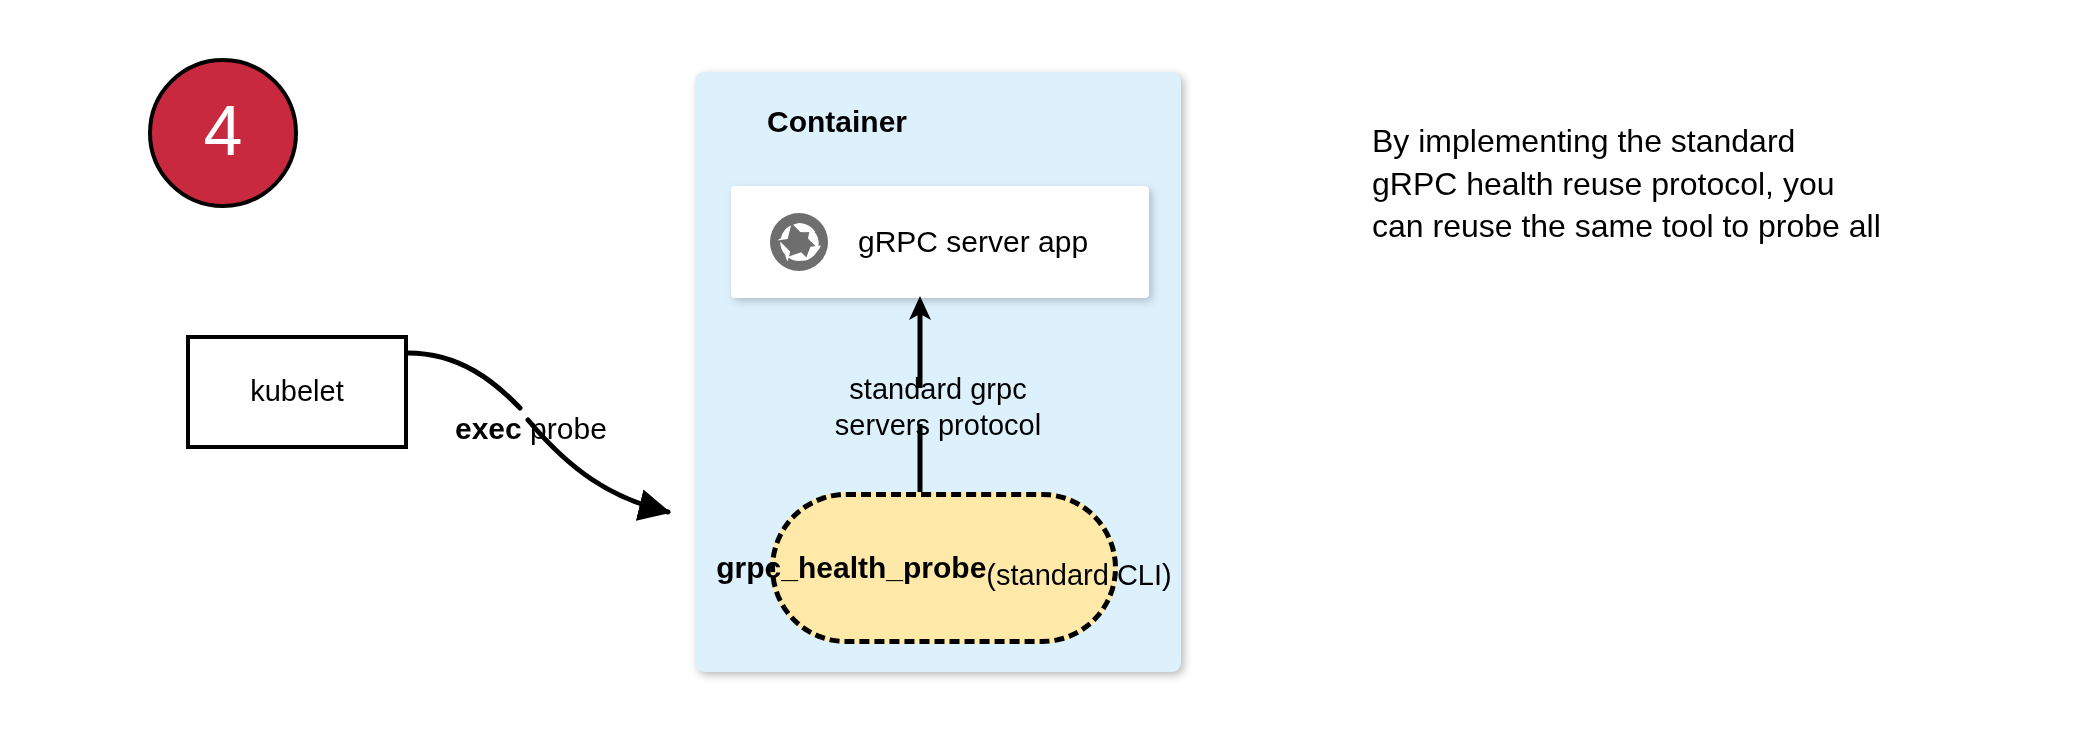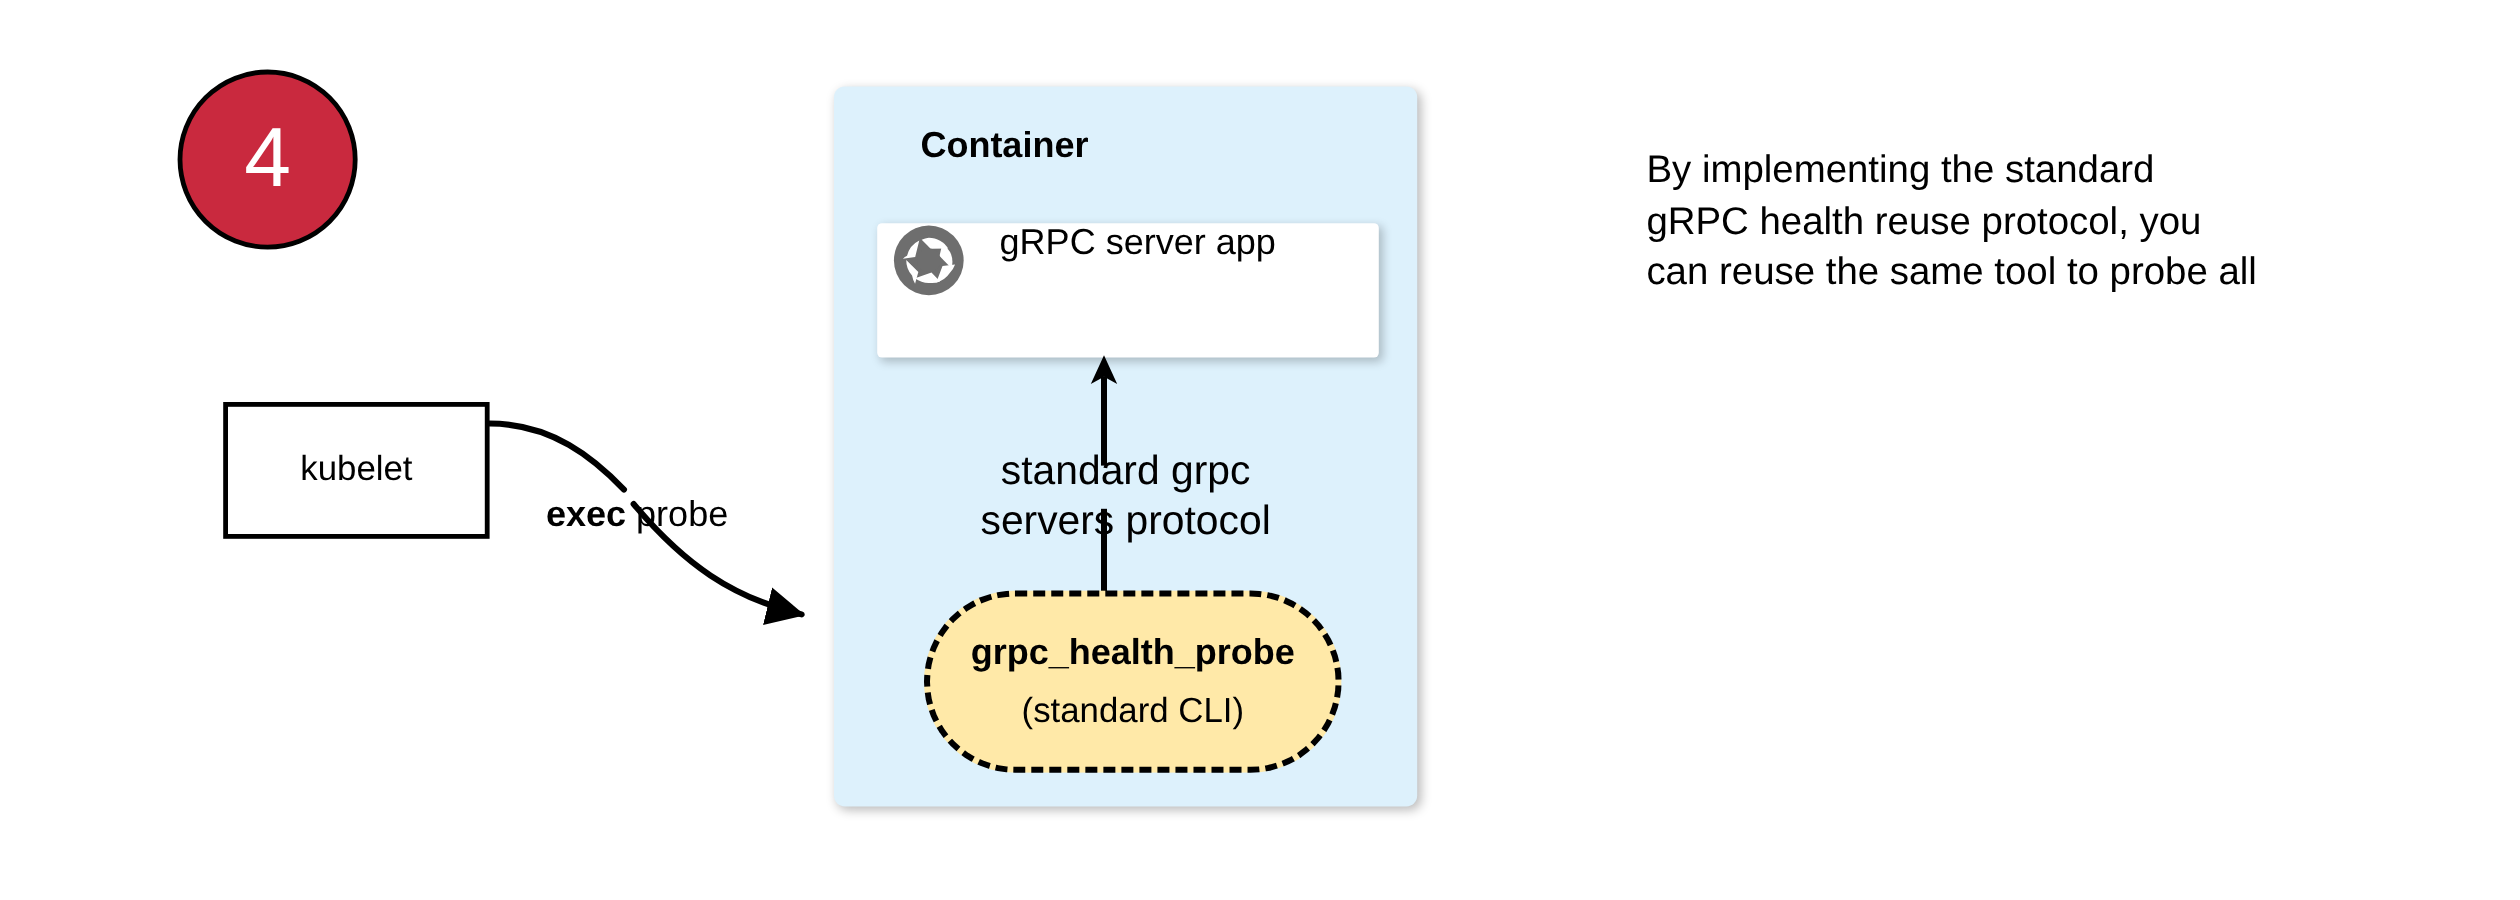--- a/index.html
+++ b/index.html
@@ -105,22 +105,23 @@
   .server-card {
     position: absolute;
     left: 731px;
     top: 186px;
     width: 418px;
     height: 112px;
     background: #ffffff;
     border-radius: 4px;
     box-shadow: 3px 3px 8px rgba(0,0,0,0.22);
     display: flex;
+    align-items: center;
     box-sizing: border-box;
-    padding-left: 12px;
+    padding-left: 37px;
   }
   .aperture-icon {
     width: 62px;
     height: 62px;
     flex: 0 0 62px;
     display: block;
   }
   .server-card-label {
     font-size: 30px;
     line-height: 1.15;
@@ -136,41 +137,41 @@
     width: 120px;
     height: 208px;
     overflow: visible;
   }
   .protocol-label {
     position: absolute;
     left: 695px;
     top: 372px;
     width: 486px;
     text-align: center;
-    font-size: 34px;
+    font-size: 29px;
     line-height: 1.23;
     z-index: 4;
   }
   .protocol-label span {
     display: block;
   }
 
   
   .probe-pill {
     position: absolute;
     left: 770px;
     top: 492px;
     width: 348px;
     height: 152px;
     background: #ffe9a8;
     border: 5px dashed #000000;
     border-radius: 76px;
     box-sizing: border-box;
     display: flex;
-    flex-direction: column;
+    flex-direction: row;
     align-items: center;
     justify-content: center;
     z-index: 5;
   }
   .probe-title {
     font-size: 30px;
     font-weight: bold;
     line-height: 1.18;
     white-space: nowrap;
   }

